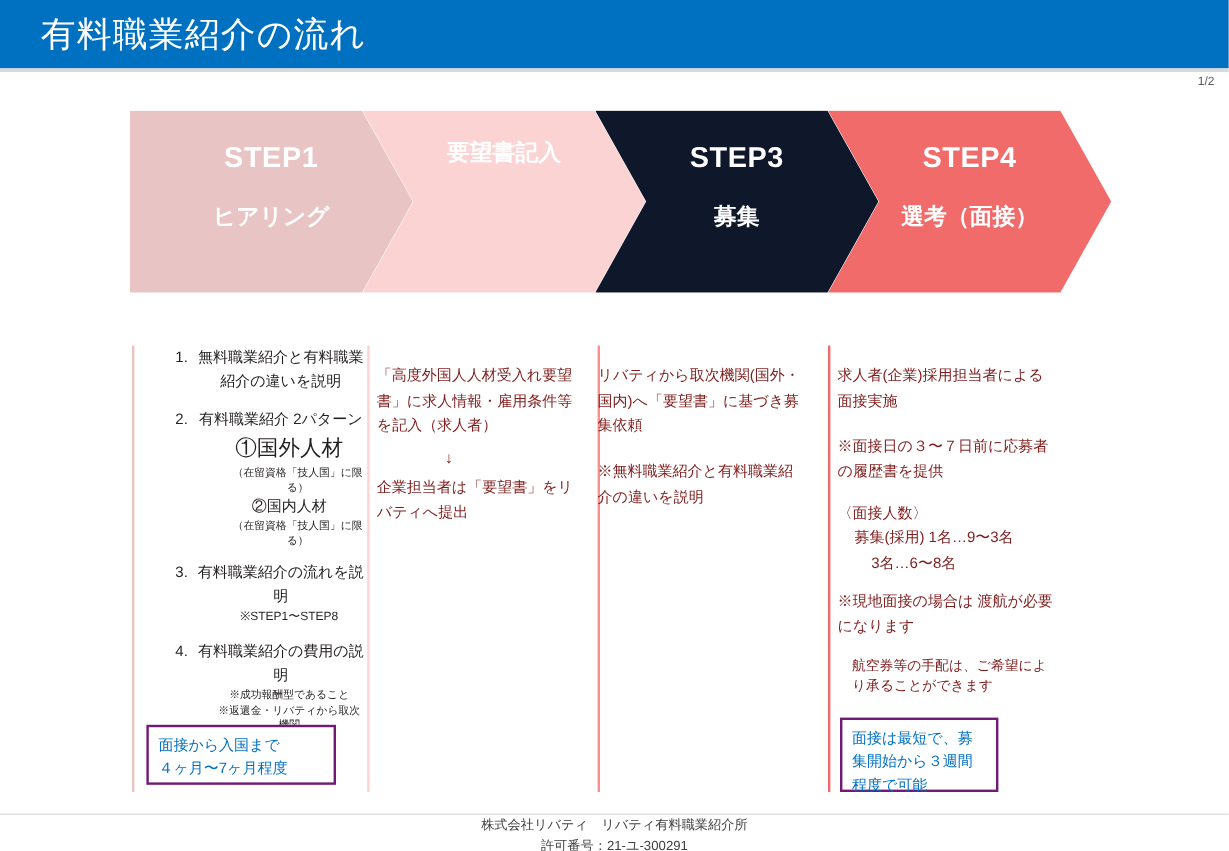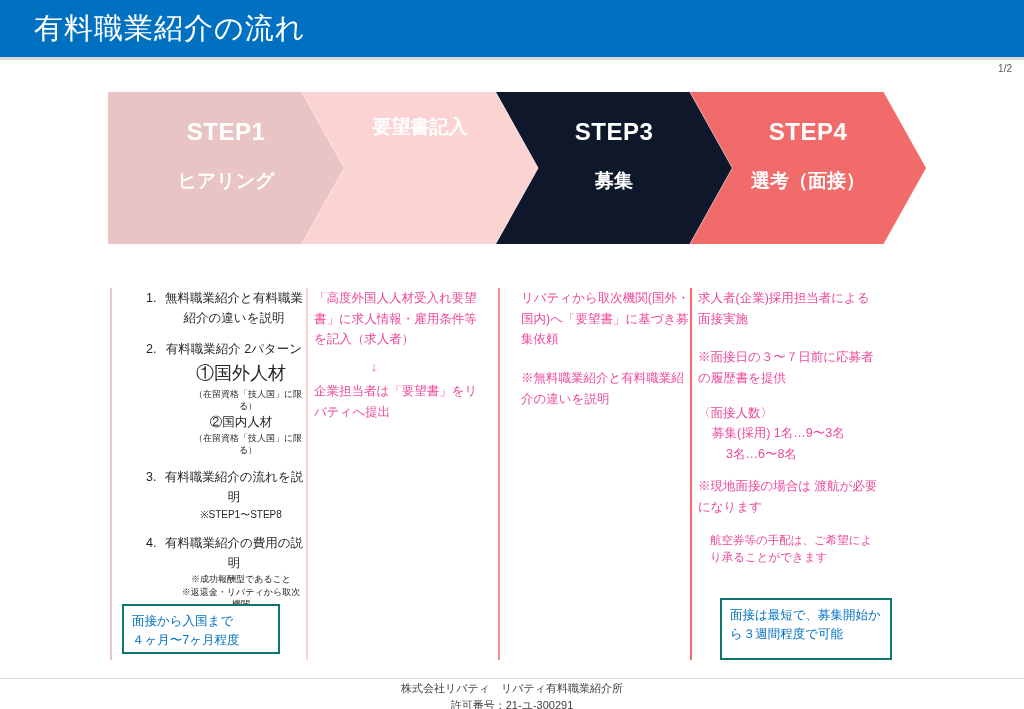--- a/index.html
+++ b/index.html
@@ -97,38 +97,39 @@
   .col {
     position: absolute;
     top: 0;
     width: 178px;
     height: 372px;
     padding-left: 8px;
     box-sizing: border-box;
   }
   .col-1 { left: 16px; text-align: center; }
   .col-2 { left: 196px; }
-  .col-3 { left: 403px; }
+  .col-3 { left: 380px; }
   .col-4 { left: 580px; width: 190px; }
 
   .col-rule {
     position: absolute;
     top: 0;
     width: 2px;
     height: 372px;
   }
   .rule-1 { left: 0;     background: #e8c4c4; }
   .rule-2 { left: 196px; background: #fbd3d3; }
   .rule-3 { left: 388px; background: #f98f8f; }
   .rule-4 { left: 580px; background: #f26b6b; }
 
   .col-body {
     font-size: 12.5px;
     line-height: 1.65;
-    color: #ec4899;
+    color: #7f1d1d;
+    margin-top: 15px;
   }
 
   ol.numlist {
     margin: 0;
     padding-left: 26px;
     font-size: 12.5px;
     line-height: 1.6;
   }
   ol.numlist > li {
     margin-bottom: 11px;
@@ -169,40 +170,39 @@
     display: block;
   }
   .sub-indent2 {
     padding-left: 28px;
     display: block;
   }
 
   
   .callout {
     position: absolute;
-    border: 2px solid #0f766e;
+    border: 2px solid #701a75;
     color: #0070c0;
     font-size: 12.5px;
     line-height: 1.55;
     padding: 6px 8px;
     box-sizing: border-box;
     background: #ffffff;
   }
   .callout-1 {
     left: 122px;
     top: 604px;
     width: 158px;
     height: 50px;
   }
   .callout-2 {
     left: 700px;
     top: 598px;
-    width: 172px;
+    width: 132px;
     height: 62px;
-    margin-left: 20px;
   }
 
   
   .footer {
     position: absolute;
     left: 0;
     top: 680px;
     width: 1024px;
     text-align: center;
     font-size: 11px;

